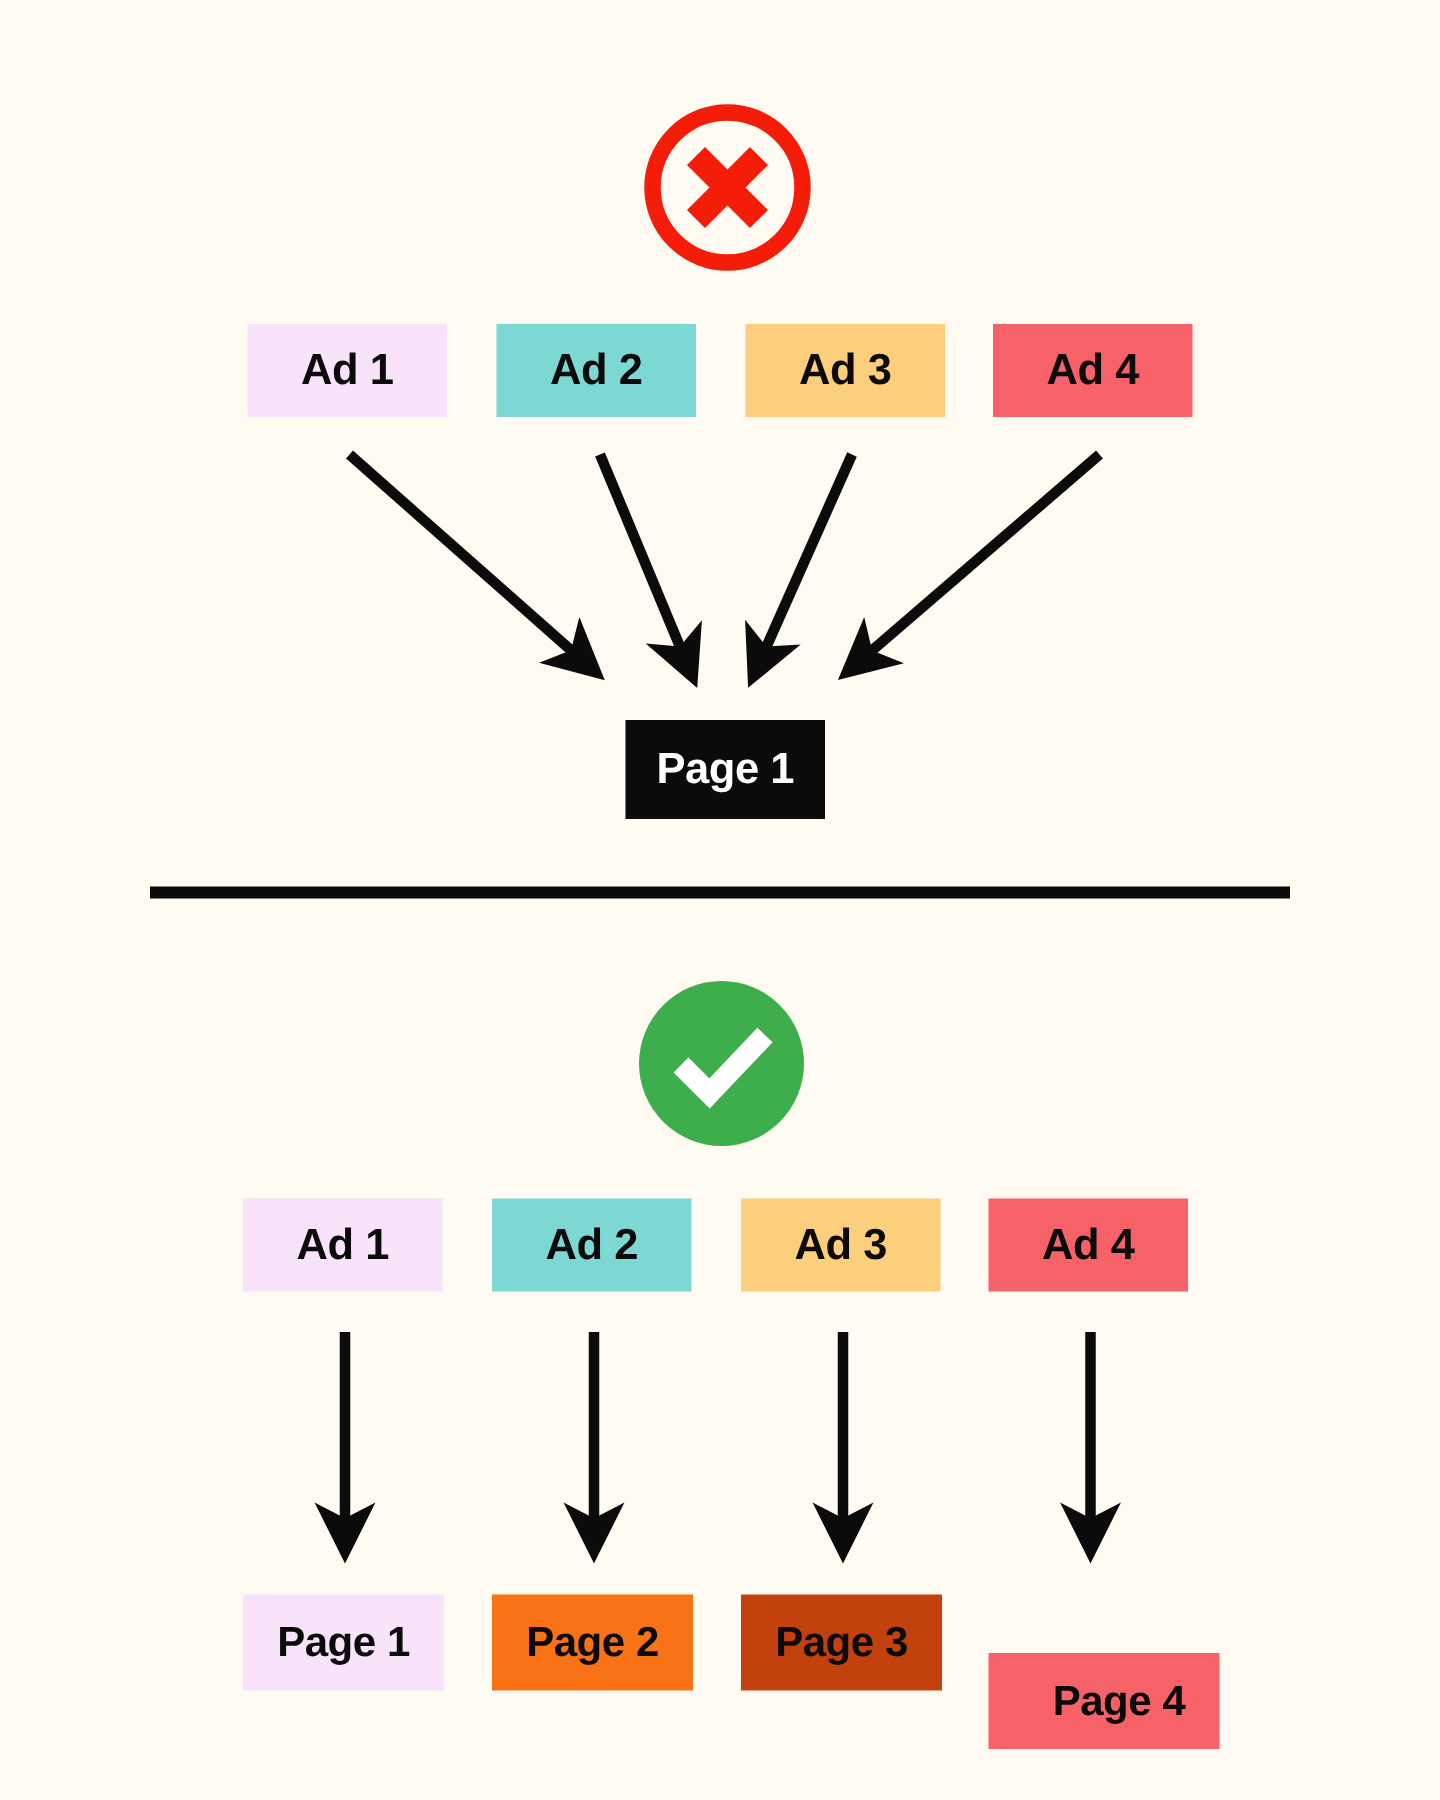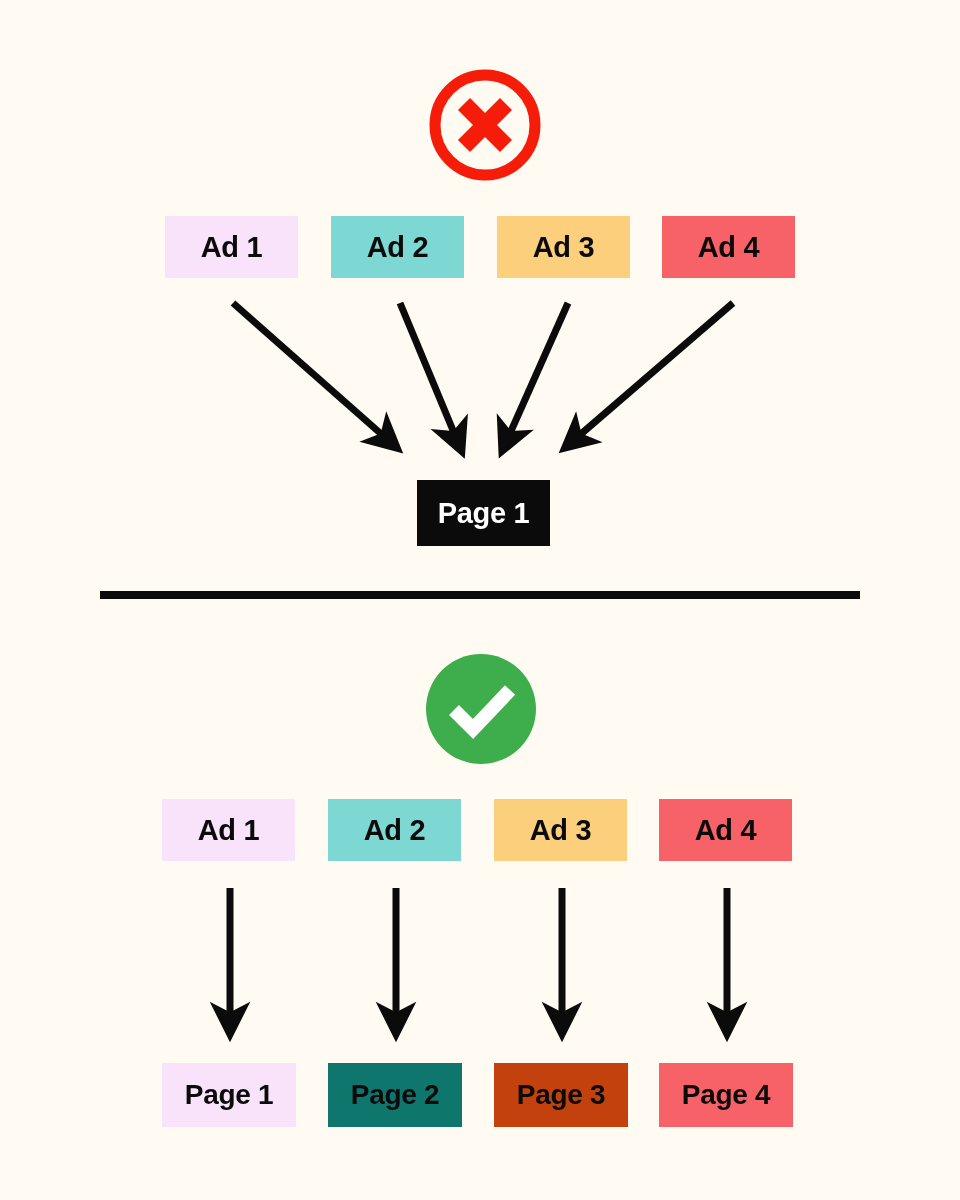--- a/index.html
+++ b/index.html
@@ -71,21 +71,21 @@
   
   #ad1-bot { left: 162px; top: 799px; }
   #ad2-bot { left: 328px; top: 799px; }
   #ad3-bot { left: 494px; top: 799px; }
   #ad4-bot { left: 659px; top: 799px; }
 
   
   #page1-bot { left: 162px; top: 1063px; }
   #page2-bot { left: 328px; top: 1063px; }
   #page3-bot { left: 494px; top: 1063px; }
-  #page4-bot { left: 659px; top: 1063px; }
+  #page4-bot { left: 659px; top: 1102px; padding-left: 20px; }
 
   
   .arrow-layer {
     position: absolute;
     left: 0;
     top: 0;
     width: 960px;
     height: 1200px;
     pointer-events: none;
   }
@@ -150,17 +150,17 @@
   <svg class="arrow-layer" id="parallel-arrows" aria-hidden="true">
     <g stroke="#0B0B0B" stroke-width="7" fill="none" stroke-linecap="butt" marker-end="url(#ah)">
       <line x1="230" y1="888" x2="230" y2="1022"></line>
       <line x1="396" y1="888" x2="396" y2="1022"></line>
       <line x1="562" y1="888" x2="562" y2="1022"></line>
       <line x1="727" y1="888" x2="727" y2="1022"></line>
     </g>
   </svg>
 
   <div class="box page" id="page1-bot" style="background:#F8E3FB">Page 1</div>
-  <div class="box page" id="page2-bot" style="background:#0f766e">Page 2</div>
+  <div class="box page" id="page2-bot" style="background:#f97316">Page 2</div>
   <div class="box page" id="page3-bot" style="background:#c2410c">Page 3</div>
   <div class="box page" id="page4-bot" style="background:#F76168">Page 4</div>
 
 </div>
 
 </body></html>

